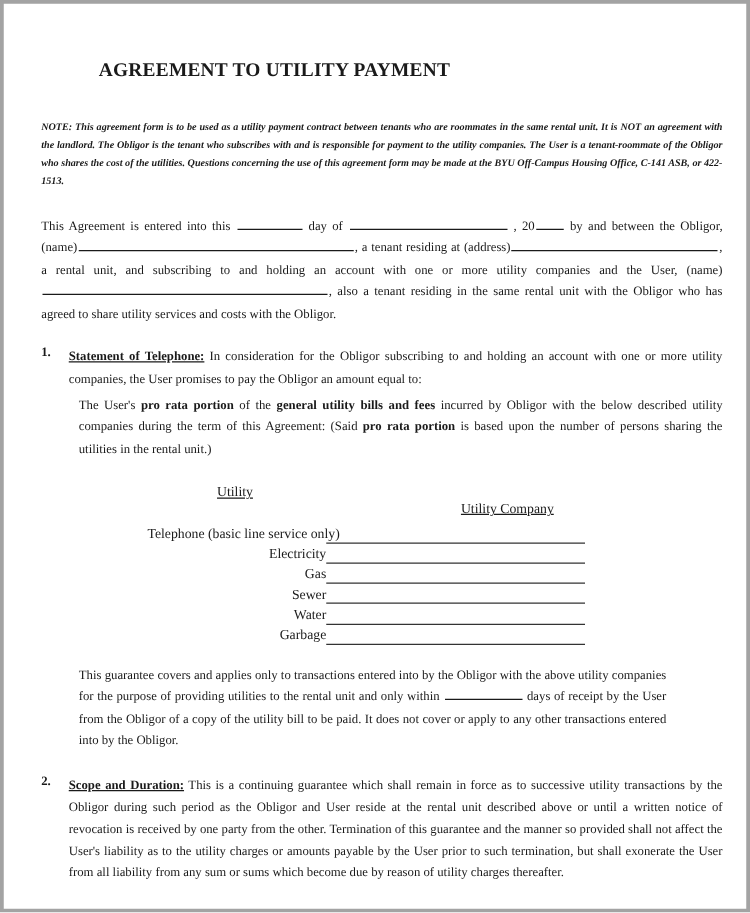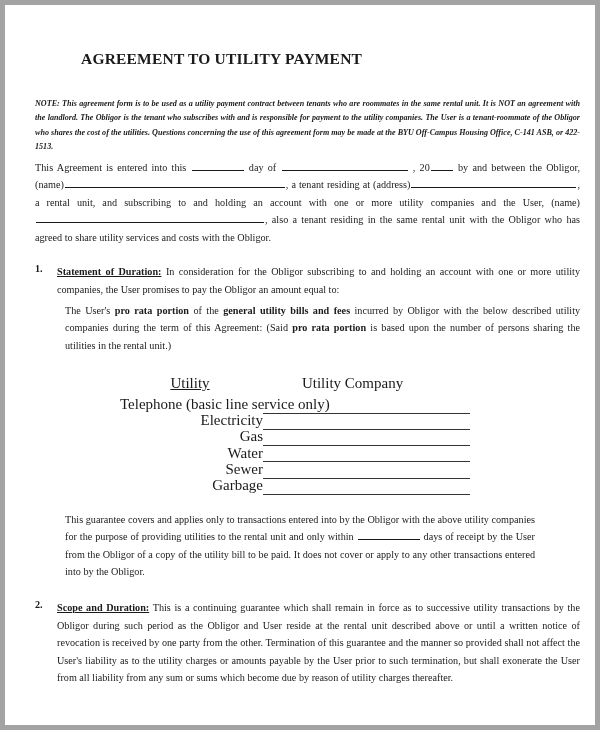--- a/index.html
+++ b/index.html
@@ -9,21 +9,21 @@
   }
   body {
     font-family: "Liberation Serif", "DejaVu Serif", serif;
     color: #1a1a1a;
   }
   #page {
     position: relative;
     width: 600px;
     height: 730px;
     background: #ffffff;
-    border: 5px solid #a3a3a3;
+    border: 3px solid #a3a3a3;
     box-sizing: border-box;
     overflow: hidden;
   }
   #sheet {
     position: absolute;
     left: 30px;
     top: 0;
     width: 545px;
     height: 730px;
   }
@@ -56,21 +56,21 @@
   }
 
   
   .para {
     font-size: 10.2px;
     line-height: 1.72;
     text-align: justify;
     width: 545px;
   }
   .intro {
-    margin-top: 4px;
+    margin-top: 20px;
   }
   .blank {
     display: inline-block;
     border-bottom: 1px solid #1a1a1a;
     vertical-align: baseline;
     height: 0.95em;
     margin: 0 1px;
   }
   .b-day { width: 52px; }
   .b-month { width: 126px; }
@@ -111,35 +111,37 @@
     line-height: 1.72;
     text-align: justify;
   }
   .bold { font-weight: bold; }
 
   
   .util-table {
     margin-top: 18px;
     margin-left: 85px;
     width: 350px;
-    font-size: 15px;
+    font-size: 11px;
   }
   .util-head {
     display: flex;
     line-height: 1.5;
     margin-bottom: 3px;
   }
   .util-head .h-util {
     width: 140px;
     text-align: center;
     text-decoration: underline;
   }
   .util-head .h-comp {
     width: 185px;
-    text-align: center;
+    text-align: right;
+    text-decoration: underline;
+    margin-top: 13px;
   }
   .util-row {
     display: flex;
     align-items: flex-end;
     height: 16.2px;
   }
   .util-row .u-name {
     width: 143px;
     white-space: nowrap;
     line-height: 1.25;
@@ -181,21 +183,21 @@
       <span class="blank b-month"></span>
       <span>, 20</span><span class="blank b-year"></span>
       <span>by and between the Obligor,</span>
       <span>(name)</span><span class="blank b-name1"></span><span>, a tenant residing at (address)</span><span class="blank b-addr"></span><span>, a rental unit, and subscribing to and holding an account with one or more utility companies and the User,</span>
       <span>(name)</span><span class="blank b-name2"></span><span>, also a tenant residing in the same rental unit with the Obligor who has agreed to share utility services and costs with the Obligor.</span>
     </div>
 
     <div class="section">
       <div class="sec-num">1.</div>
       <div class="sec-body">
-        <span class="sec-head">Statement of Duration:</span>
+        <span class="sec-head">Statement of Telephone:</span>
         <span>In consideration for the Obligor subscribing to and holding an account with one or more utility companies, the User promises to pay the Obligor an amount equal to:</span>
       </div>
       <div class="sub-para">
         <span>The User's</span>
         <span class="bold">pro rata portion</span>
         <span>of the</span>
         <span class="bold">general utility bills and fees</span>
         <span>incurred by Obligor with the below described utility companies during the term of this Agreement:  (Said</span>
         <span class="bold">pro rata portion</span>
         <span>is based upon the number of persons sharing the utilities in the rental unit.)</span>
@@ -214,25 +216,25 @@
           </div>
           <div class="util-row">
             <div class="u-name">Electricity</div>
             <div class="u-line"></div>
           </div>
           <div class="util-row">
             <div class="u-name">Gas</div>
             <div class="u-line"></div>
           </div>
           <div class="util-row">
+            <div class="u-name">Sewer</div>
+            <div class="u-line"></div>
+          </div>
+          <div class="util-row">
             <div class="u-name">Water</div>
-            <div class="u-line"></div>
-          </div>
-          <div class="util-row">
-            <div class="u-name">Sewer</div>
             <div class="u-line"></div>
           </div>
           <div class="util-row">
             <div class="u-name">Garbage</div>
             <div class="u-line"></div>
           </div>
         </div>
     </div>
 
     <div class="guarantee-para">

